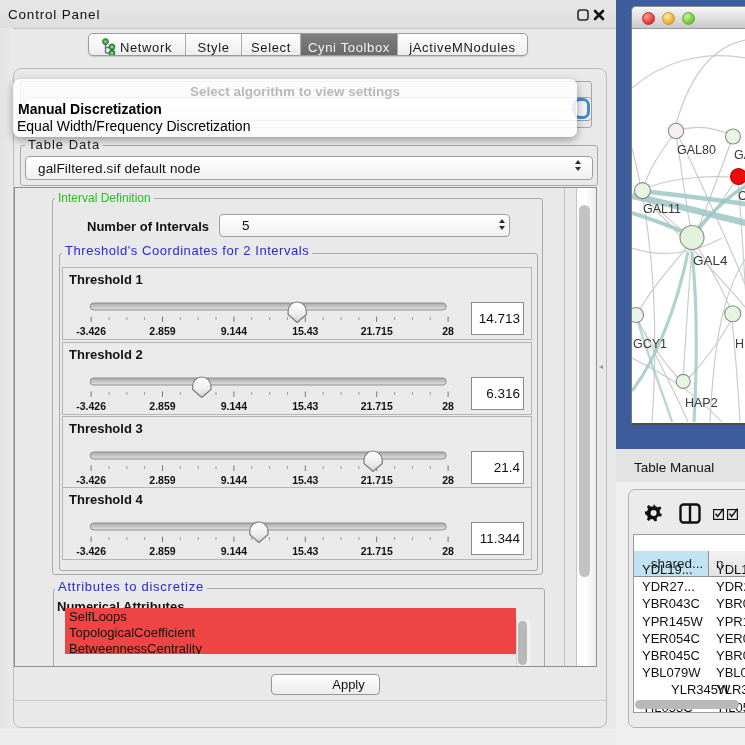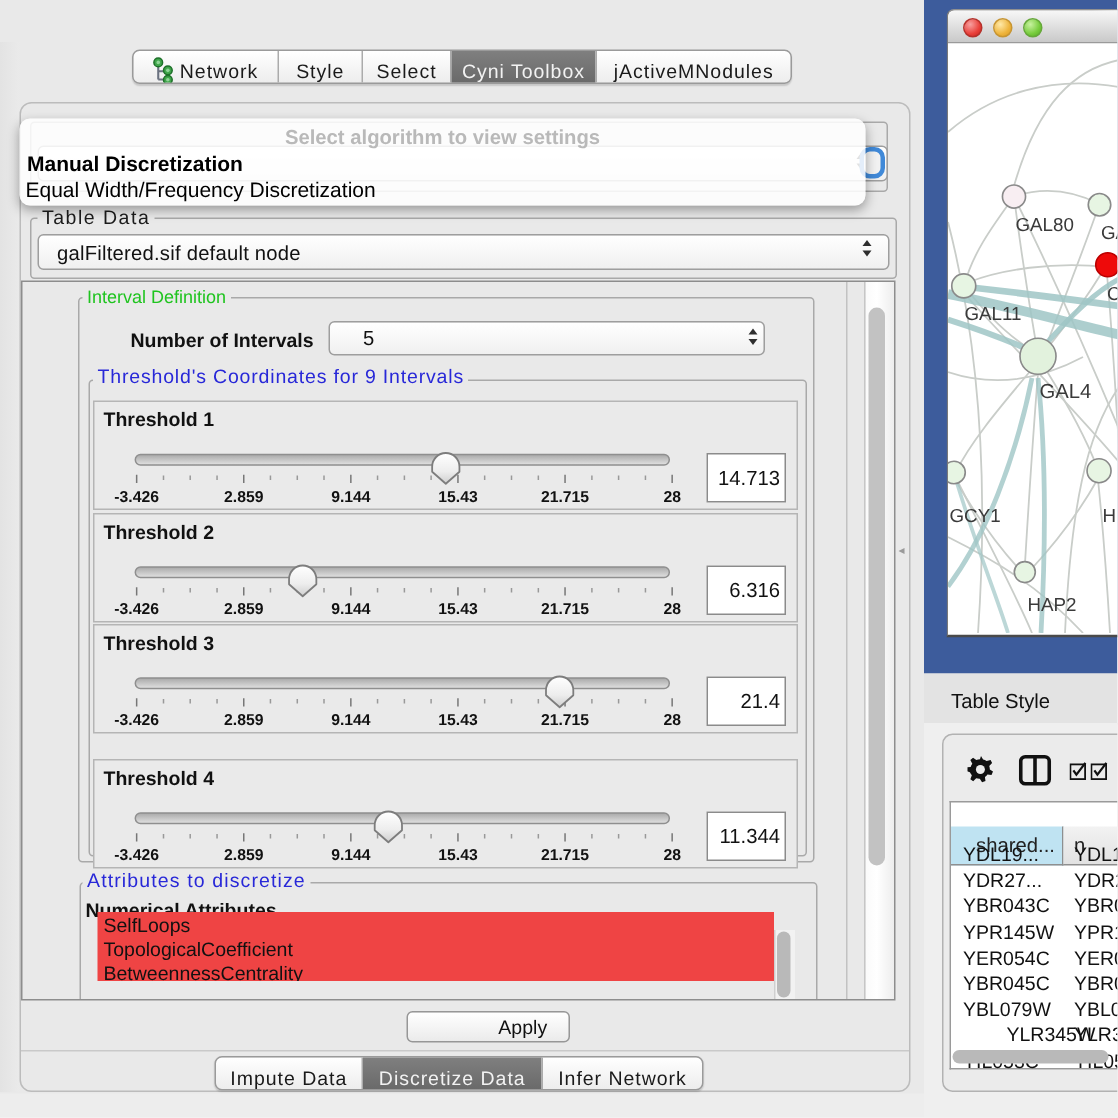--- a/index.html
+++ b/index.html
@@ -48,20 +48,29 @@
 #tpanel{left:628px;top:489px;width:130px;height:237px;background:#ebebeb;border:1px solid #b2b2b2;border-radius:7px;}
 #ttable{position:absolute;left:4px;top:44px;width:126px;height:177px;background:#fff;border:1px solid #9a9a9a;border-right:none;}
 .hcell{position:absolute;top:16px;height:25px;border-right:1px solid #8f8f8f;border-bottom:1px solid #8f8f8f;font-size:13.5px;color:#222;text-align:center;line-height:25px;}
 .trow{position:absolute;left:0;width:200px;height:17.2px;font-size:13px;color:#111;}
 .trow span{position:absolute;top:1px;}
 </style>
 </head>
 <body>
 <div id="stage">
 
+  <div class="abs" id="titlebar">
+      <div class="t">Control Panel</div>
+    <svg class="abs" style="left:577px;top:9px" width="12" height="12" viewBox="0 0 12 12">
+        <rect x="1" y="1" width="10" height="10" rx="2.5" fill="none" stroke="#2b2b2b" stroke-width="1.6"></rect>
+      </svg>
+    <svg class="abs" style="left:593px;top:9px" width="12" height="12" viewBox="0 0 12 12">
+        <path d="M2 2 L10 10 M10 2 L2 10" stroke="#111" stroke-width="2.6" stroke-linecap="round"></path>
+      </svg>
+  </div>
   <div class="abs" style="left:0;top:28px;width:13px;height:700px;background:linear-gradient(90deg,#e3e3e3,#eaeaea);"></div>
   <div class="abs" style="left:0;top:729px;width:616px;height:16px;background:#ededed;"></div>
   <div class="abs" id="container"></div>
 
   <div class="seg" style="left:88px;top:33px;">
     <div class="s" style="width:96px;"><svg width="14" height="17" viewBox="0 0 14 17" style="margin-right:4px">
           <path d="M3.5 5 L3.5 15 M3.5 9.5 L8 9.5 M3.5 15 L8 15" stroke="#6b7280" stroke-width="1.4" fill="none"></path>
           <circle cx="3.5" cy="3.6" r="2.9" fill="#3fa54a" stroke="#1d7029" stroke-width="1"></circle>
           <circle cx="3.5" cy="3.6" r="1.2" fill="#8fd496"></circle>
           <circle cx="9.9" cy="8.9" r="2.9" fill="#3fa54a" stroke="#1d7029" stroke-width="1"></circle>
@@ -92,21 +101,21 @@
 
     <div class="abs gbox" style="left:37px;top:10px;width:489px;height:375px;"></div>
     <div class="abs glabel" style="left:40px;top:3px;color:#1fc41f;font-size:12px;letter-spacing:0;">Interval Definition</div>
     <div class="abs" style="left:72px;top:31px;font-size:13px;font-weight:bold;color:#111;">Number of Intervals</div>
     <div class="abs combo" style="left:204px;top:26px;width:289px;height:21px;">
         <div class="tx" style="left:22px;top:3px;">5</div>
         <div class="arr" style="left:279px;top:3px;"></div>
       </div>
 
     <div class="abs gbox" style="left:44px;top:65px;width:477px;height:316px;"></div>
-    <div class="abs glabel" style="left:47px;top:56px;color:#2828d8;letter-spacing:0.55px;">Threshold's Coordinates for 9 Intervals</div>
+    <div class="abs glabel" style="left:47px;top:56px;color:#2828d8;letter-spacing:0.55px;">Threshold's Coordinates for 2 Intervals</div>
 
 <div class="thr" style="top:79px;">
         <div class="tt">Threshold 1</div>
         <svg class="abs" style="left:0;top:0" width="468" height="71" viewBox="0 0 468 71">
           <defs>
             <linearGradient id="tg0" x1="0" y1="0" x2="0" y2="1">
               <stop offset="0" stop-color="#a8a8a8"></stop>
               <stop offset="1" stop-color="#e2e2e2"></stop>
             </linearGradient>
             <linearGradient id="th0" x1="0" y1="0" x2="0" y2="1">
@@ -232,21 +241,21 @@
           <text x="28.1" y="66.5" font-family="Liberation Sans, sans-serif" font-size="10.5" font-weight="bold" fill="#111" text-anchor="middle">-3.426</text>
           <text x="99.5" y="66.5" font-family="Liberation Sans, sans-serif" font-size="10.5" font-weight="bold" fill="#111" text-anchor="middle">2.859</text>
           <text x="170.9" y="66.5" font-family="Liberation Sans, sans-serif" font-size="10.5" font-weight="bold" fill="#111" text-anchor="middle">9.144</text>
           <text x="242.3" y="66.5" font-family="Liberation Sans, sans-serif" font-size="10.5" font-weight="bold" fill="#111" text-anchor="middle">15.43</text>
           <text x="313.7" y="66.5" font-family="Liberation Sans, sans-serif" font-size="10.5" font-weight="bold" fill="#111" text-anchor="middle">21.715</text>
           <text x="385.1" y="66.5" font-family="Liberation Sans, sans-serif" font-size="10.5" font-weight="bold" fill="#111" text-anchor="middle">28</text>
           <path d="M 301.0 46.5 L 301.0 43.1 A 9.1 9.1 0 0 1 319.2 43.1 L 319.2 46.5 L 310.1 54.5 Z" fill="url(#th2)" stroke="#7d7d7d" stroke-width="1.2" stroke-linejoin="round"></path>
         </svg>
         <div class="vbox">21.4</div>
       </div>
-<div class="thr" style="top:318px;">
+<div class="thr" style="top:299px;">
         <div class="tt">Threshold 4</div>
         <svg class="abs" style="left:0;top:0" width="468" height="71" viewBox="0 0 468 71">
           <defs>
             <linearGradient id="tg3" x1="0" y1="0" x2="0" y2="1">
               <stop offset="0" stop-color="#a8a8a8"></stop>
               <stop offset="1" stop-color="#e2e2e2"></stop>
             </linearGradient>
             <linearGradient id="th3" x1="0" y1="0" x2="0" y2="1">
               <stop offset="0" stop-color="#ffffff"></stop>
               <stop offset="0.6" stop-color="#ededed"></stop>
@@ -295,25 +304,20 @@
     <div class="abs" style="left:501px;top:432px;width:13px;height:46px;background:#f2f2f2;border-left:1px solid #cfcfcf;"></div>
     <div class="abs vth" style="left:503px;top:433px;width:9px;height:44px;background:#b9b9b9;"></div>
 
     <div class="abs" style="left:549px;top:0;width:1px;height:478px;background:#c2c2c2;"></div>
     <div class="abs vsc" style="left:561px;top:0px;width:19px;height:478px;"></div>
     <div class="abs vth" style="left:564px;top:17px;width:11px;height:372px;"></div>
   </div>
 
   <div class="abs" style="left:14px;top:700px;width:592px;height:1px;background:#c9c9c9;"></div>
   <div class="abs btn" style="left:271px;top:674px;width:61px;height:19px;line-height:19px;padding-left:46px;">Apply</div>
-  <div class="seg" style="left:143px;top:704px;">
-    <div class="s" style="width:97px;">Impute Data</div>
-    <div class="s sel" style="width:119px;">Discretize Data</div>
-    <div class="s" style="width:106px;">Infer Network</div>
-  </div>
   <div class="abs" style="left:599px;top:362px;width:6px;height:8px;color:#9a9a9a;font-size:8px;">◂</div>
 
   <div class="abs" id="popup">
     <div class="hint">Select algorithm to view settings</div>
     <div class="i1">Manual Discretization</div>
     <div class="i2">Equal Width/Frequency Discretization</div>
   </div>
 
   <div class="abs" id="blue"></div>
   <div class="abs" id="netwin">
@@ -365,21 +369,21 @@
         <text x="102" y="131" font-family="Liberation Sans, sans-serif" font-size="12.5" fill="#3a3a3a">GA</text>
         <text x="106" y="172" font-family="Liberation Sans, sans-serif" font-size="12.5" fill="#3a3a3a">C</text>
         <text x="11" y="185" font-family="Liberation Sans, sans-serif" font-size="12.5" fill="#3a3a3a">GAL11</text>
         <text x="61" y="237" font-family="Liberation Sans, sans-serif" font-size="13.5" fill="#3a3a3a">GAL4</text>
         <text x="1" y="320" font-family="Liberation Sans, sans-serif" font-size="12.5" fill="#3a3a3a">GCY1</text>
         <text x="103" y="320" font-family="Liberation Sans, sans-serif" font-size="12.5" fill="#3a3a3a">H</text>
         <text x="53" y="379" font-family="Liberation Sans, sans-serif" font-size="12.5" fill="#3a3a3a">HAP2</text>
       </svg>
   </div>
   <div class="abs" id="tablebar">
-      <div class="t">Table Style</div>
+      <div class="t">Table Manual</div>
     </div>
   <div class="abs" id="rbot"></div>
   <div class="abs" id="tpanel">
 
     <svg class="abs" style="left:16px;top:14px" width="18" height="18" viewBox="0 0 18 18">
         <path d="M9 0 L10.4 2.3 A7 7 0 0 1 12.7 3.3 L15.4 2.6 L16.4 4.6 L14.5 6.6 A7 7 0 0 1 14.9 9 L17 10.4 L16 12.6 L13.3 12.3 A7 7 0 0 1 11.6 14 L12 16.7 L9.7 17.5 L8.2 15.2 A7 7 0 0 1 5.8 14.9 L3.8 16.9 L1.9 15.5 L2.9 12.9 A7 7 0 0 1 1.6 10.9 L-1 10 L-0.6 7.6 L2.1 7.3 A7 7 0 0 1 3.2 5.1 L1.9 2.7 L3.7 1.1 L5.9 2.7 A7 7 0 0 1 8.3 2.2 Z" fill="#111"></path>
         <circle cx="8.6" cy="9" r="3" fill="#ebebeb"></circle>
       </svg>
     <svg class="abs" style="left:50px;top:13px" width="22" height="21" viewBox="0 0 22 21">
         <rect x="1.5" y="1.5" width="19" height="18" rx="3" fill="none" stroke="#111" stroke-width="2.4"></rect>

